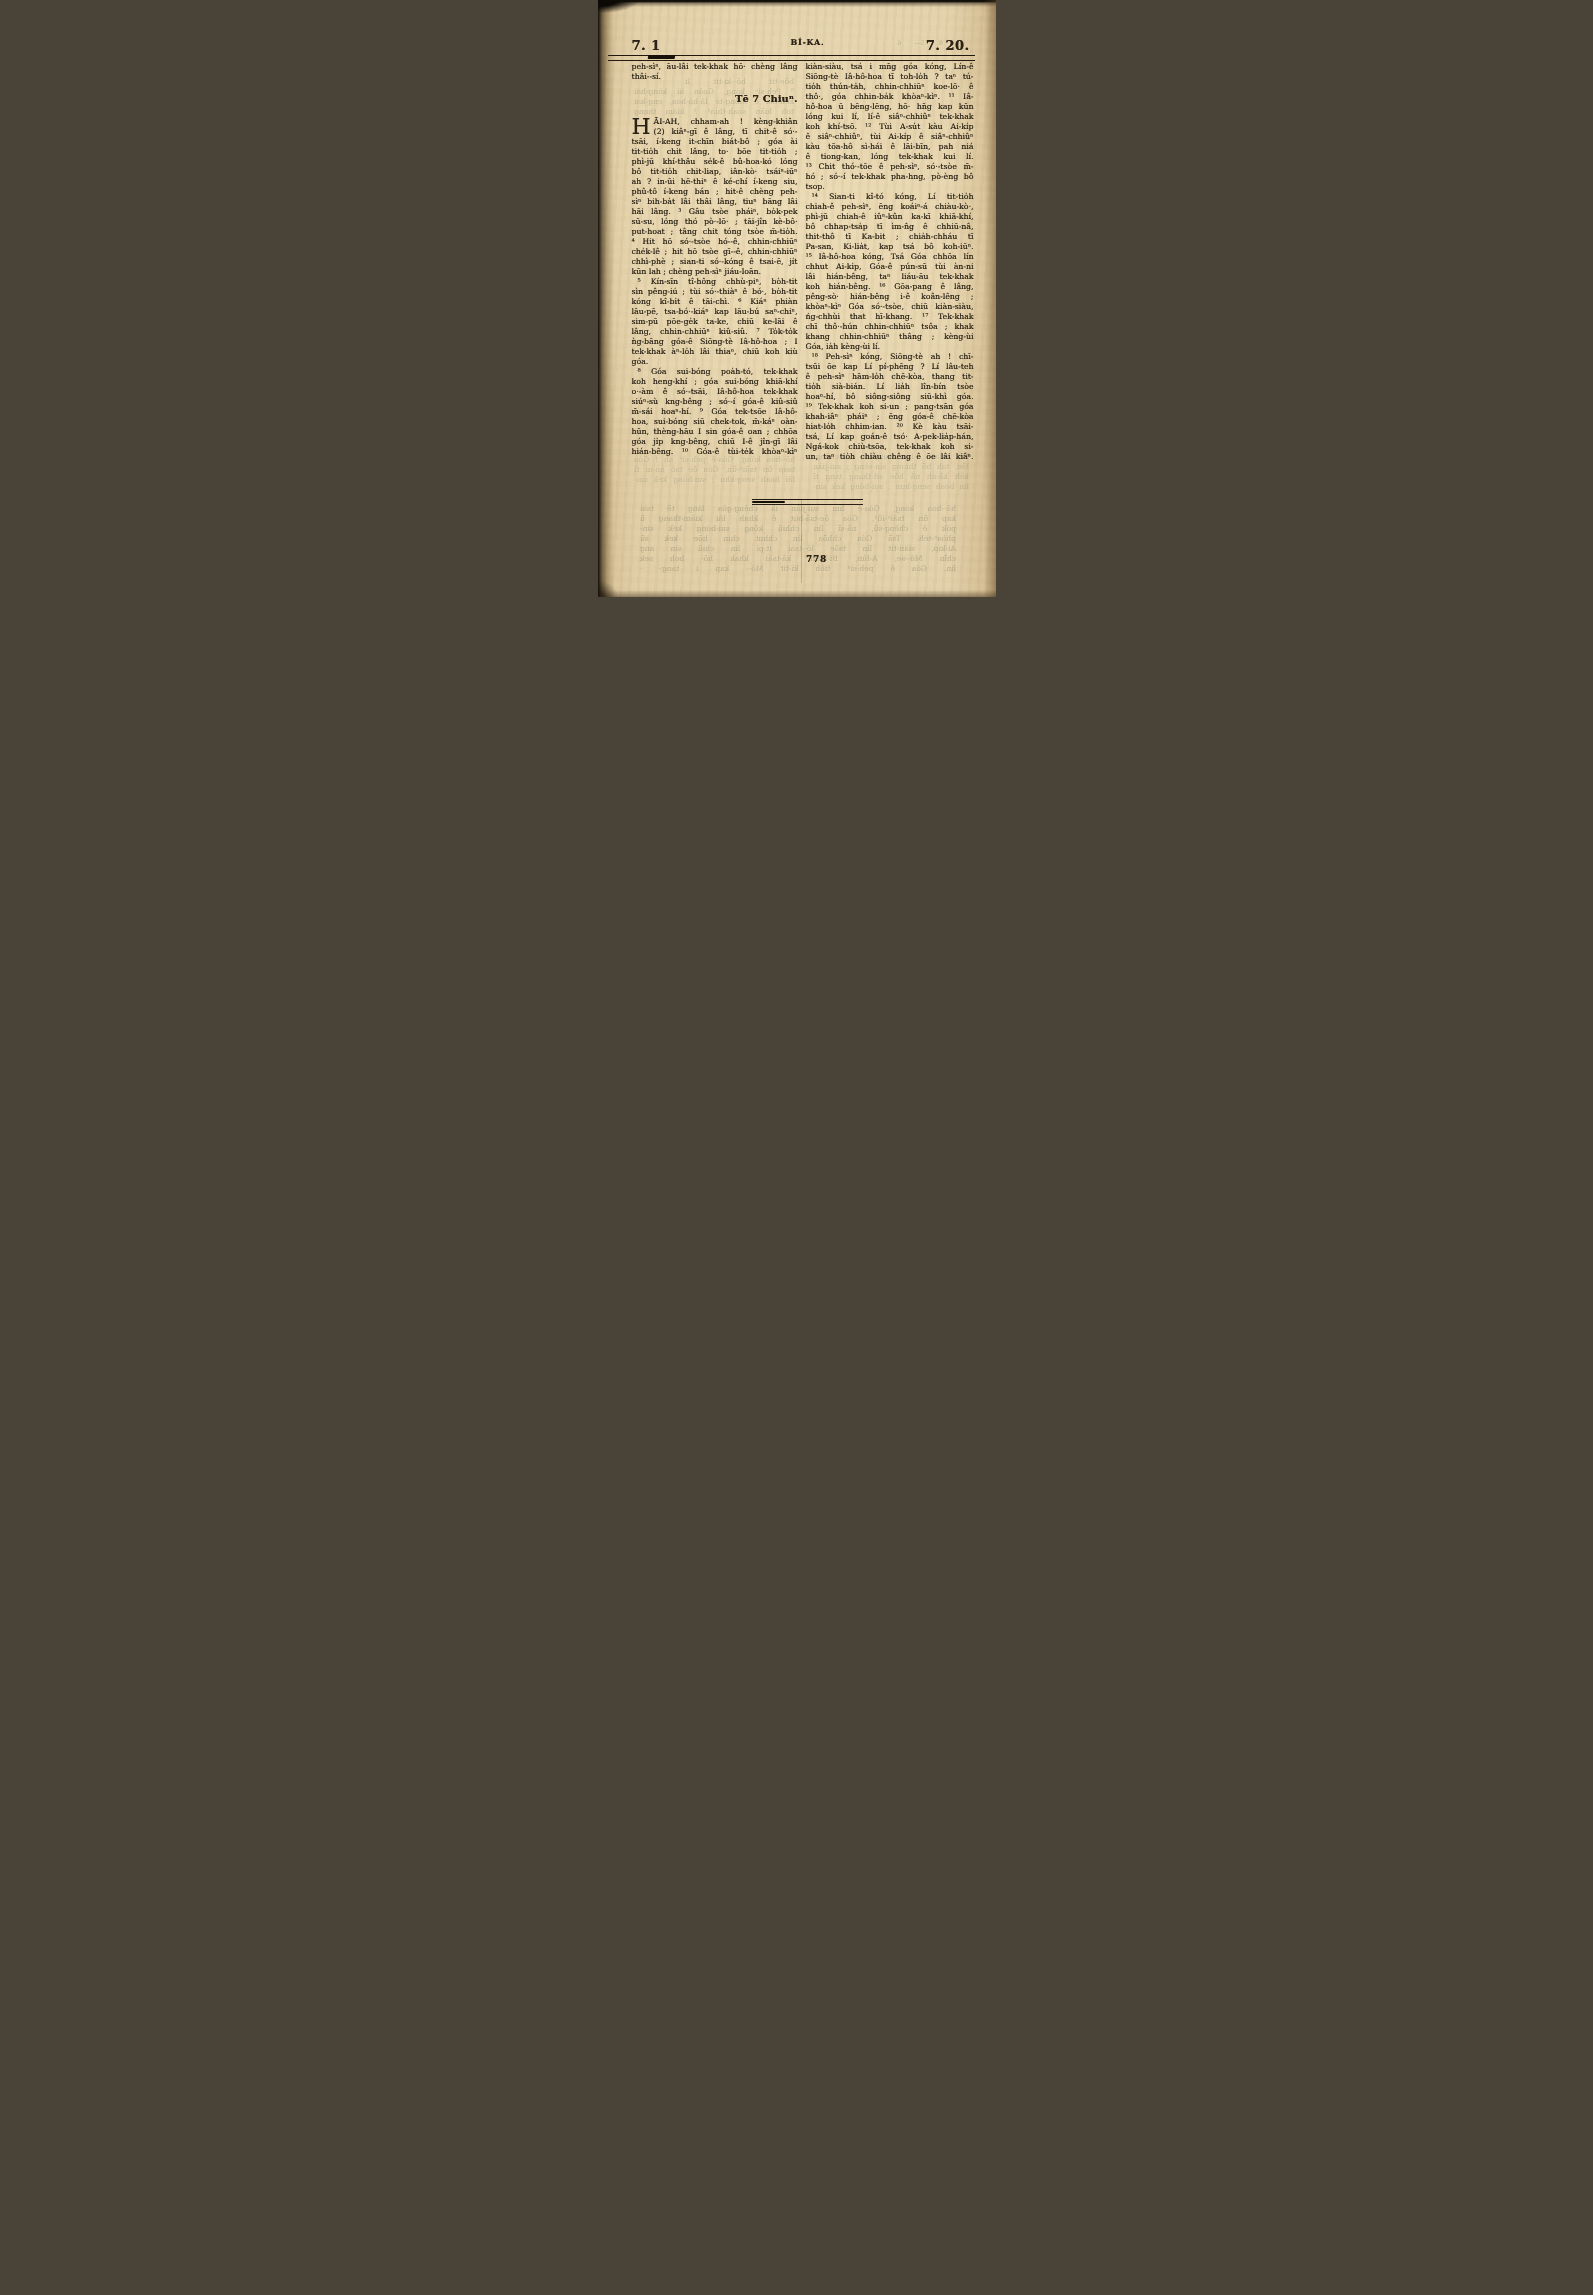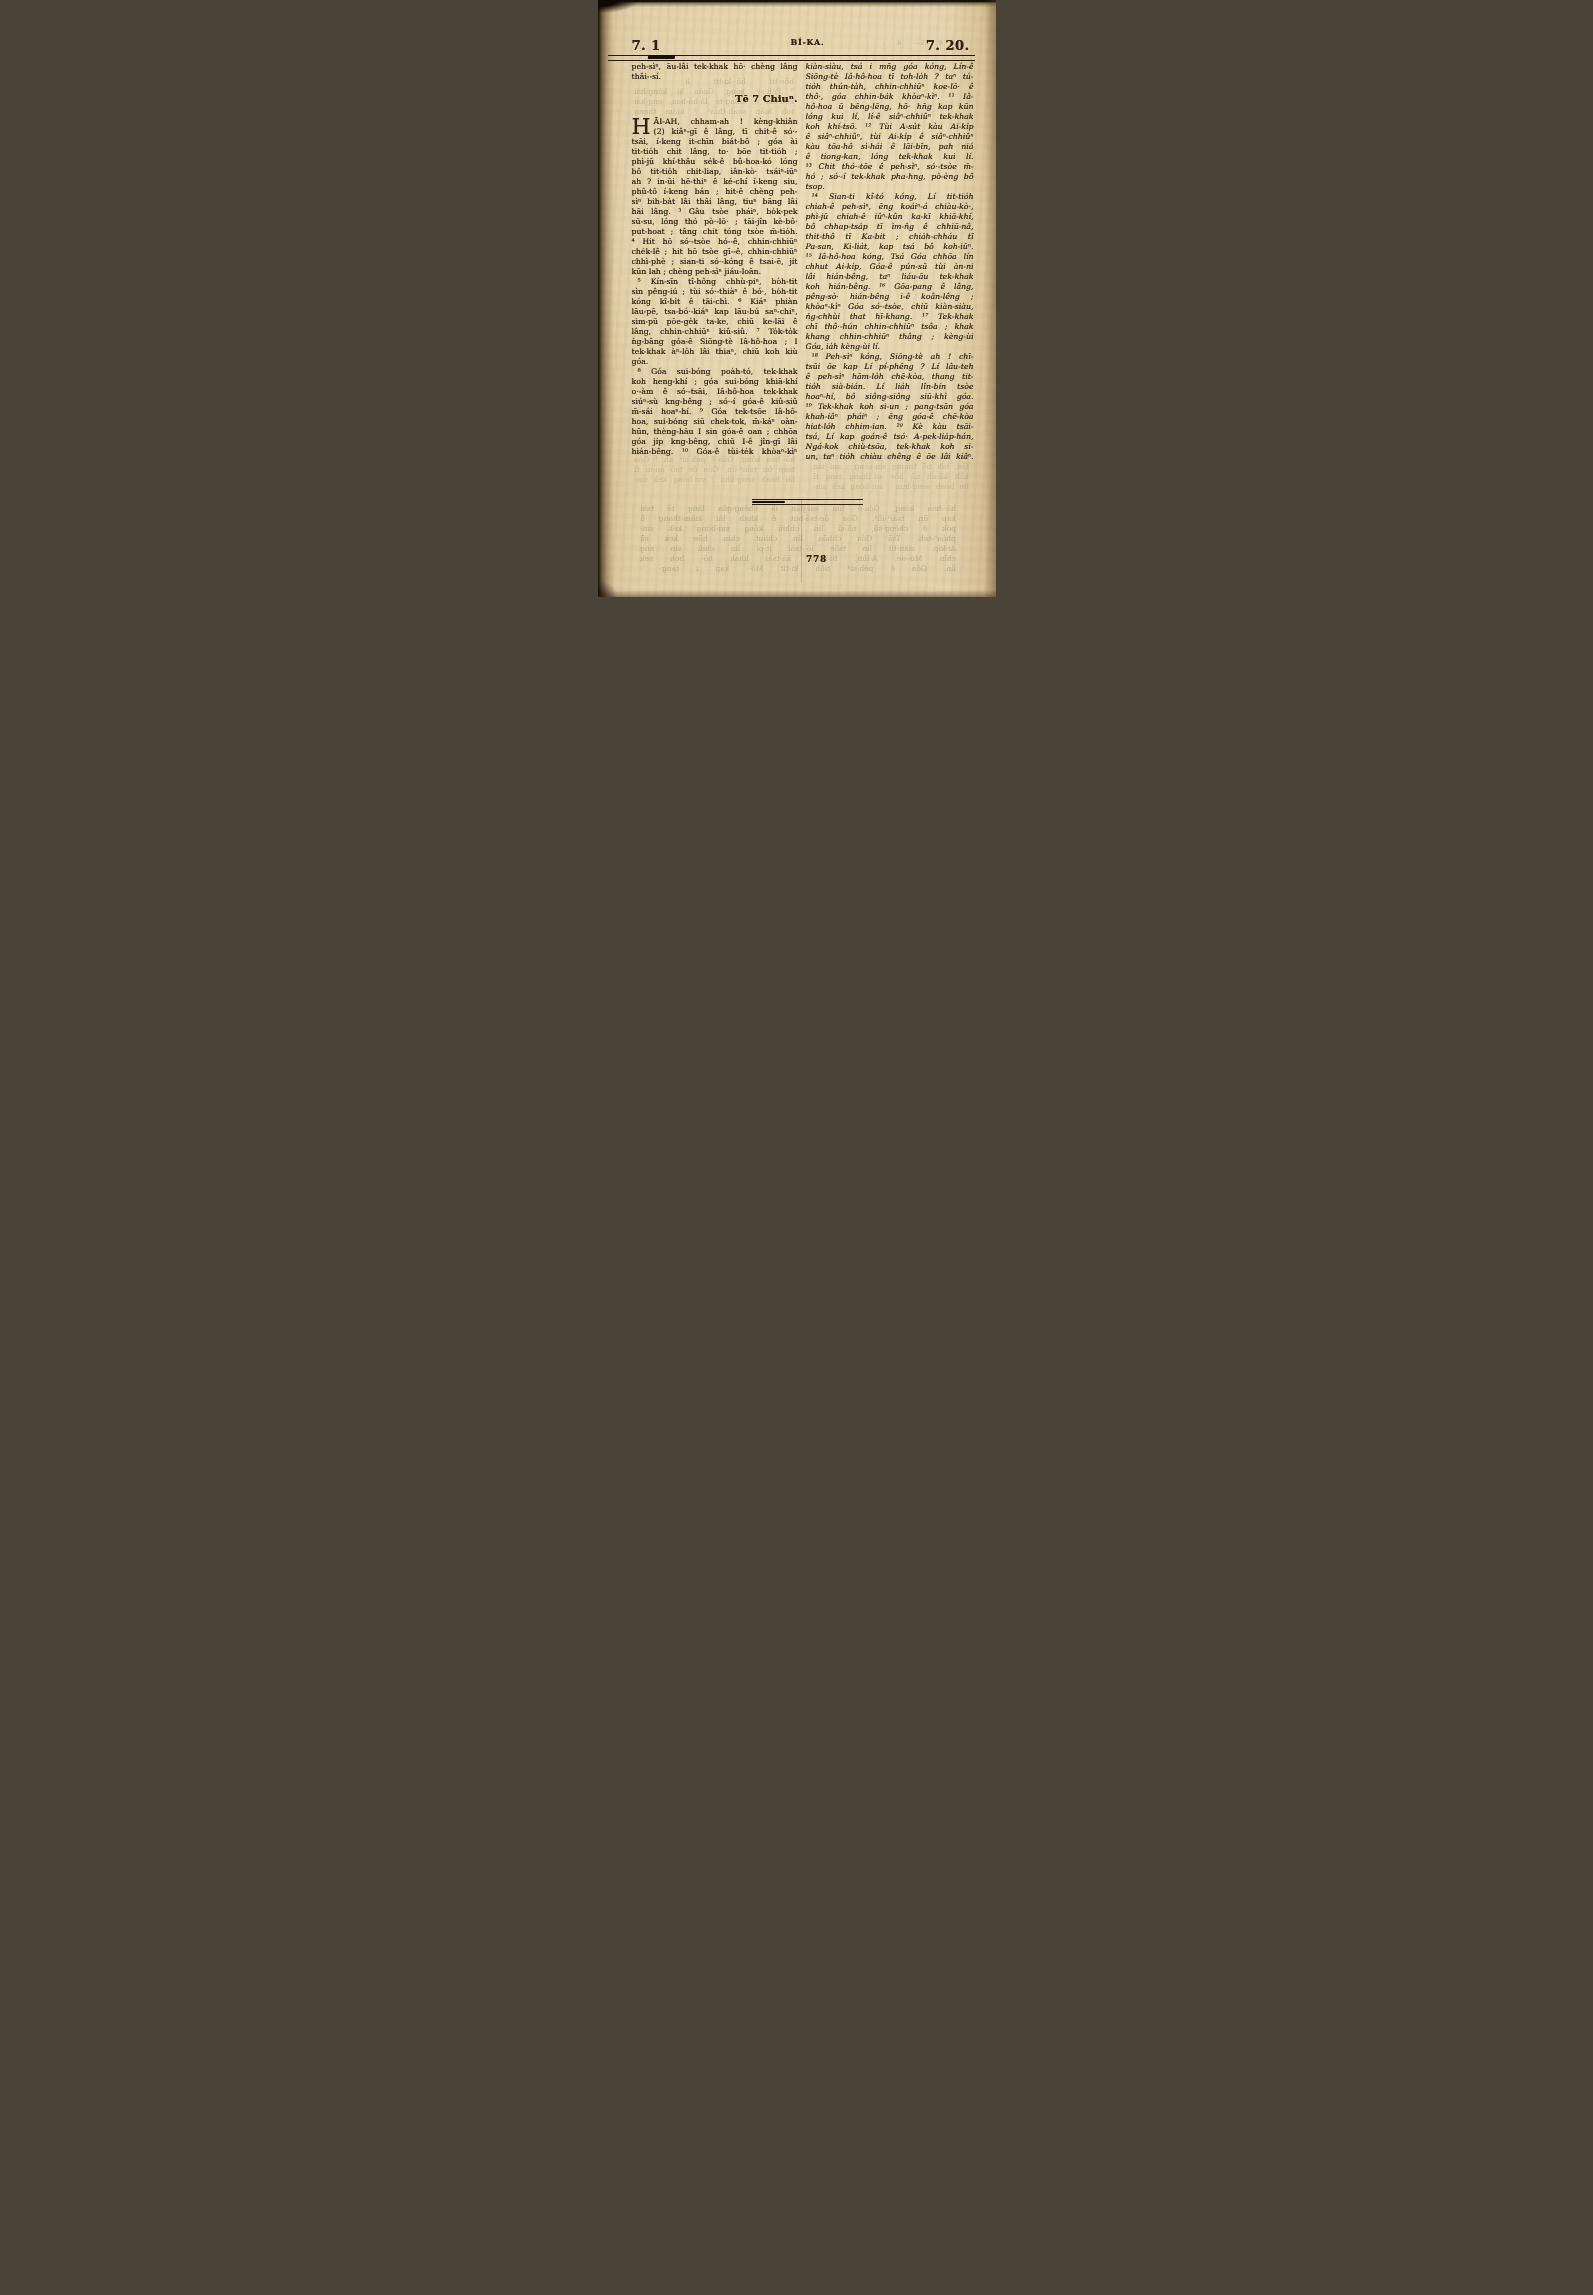--- a/index.html
+++ b/index.html
@@ -43,21 +43,21 @@
   .h-right{right:26px;}
   .header-rule{position:absolute;top:55px;left:10px;width:367px;height:4.1px;
     border-top:1.8px solid #20180f;border-bottom:1.1px solid #261d11;z-index:3;}
   .header-rule::before{content:"";position:absolute;left:40px;top:-0.9px;width:27px;height:3.7px;
     background:#17110a;border-radius:0.9px;transform:skewX(-8deg);}
 
   
   .column{position:absolute;top:62px;font-size:7.7px;line-height:10px;
     text-shadow:0.2px 0.2px 0.2px rgba(40,32,20,0.65);letter-spacing:0.05px;}
   .col-left{left:34px;width:166px;}
-  .col-right{left:208px;width:168px;font-style:italic;}
+  .col-right{left:208px;width:168px;}
   .col-divider{position:absolute;top:61px;left:203px;width:0.7px;height:439px;
     background:linear-gradient(180deg,rgba(48,40,26,0.55) 0 88%,rgba(48,40,26,0.22) 100%);}
   .col-divider-ghost{position:absolute;top:500px;left:203px;width:0.5px;height:83px;background:rgba(60,52,36,0.22);}
 
   .line{height:10px;overflow:visible;text-align:justify;text-align-last:justify;white-space:normal;}
   .line.end{text-align-last:left;}
   .line.indent{text-indent:6px;}
 
   .chapter-heading{text-align:right;font-weight:bold;font-size:9.6px;letter-spacing:0.2px;
     margin:11.5px 0 13.3px 0;text-shadow:0.2px 0.2px 0.2px rgba(30,24,14,0.8);}

